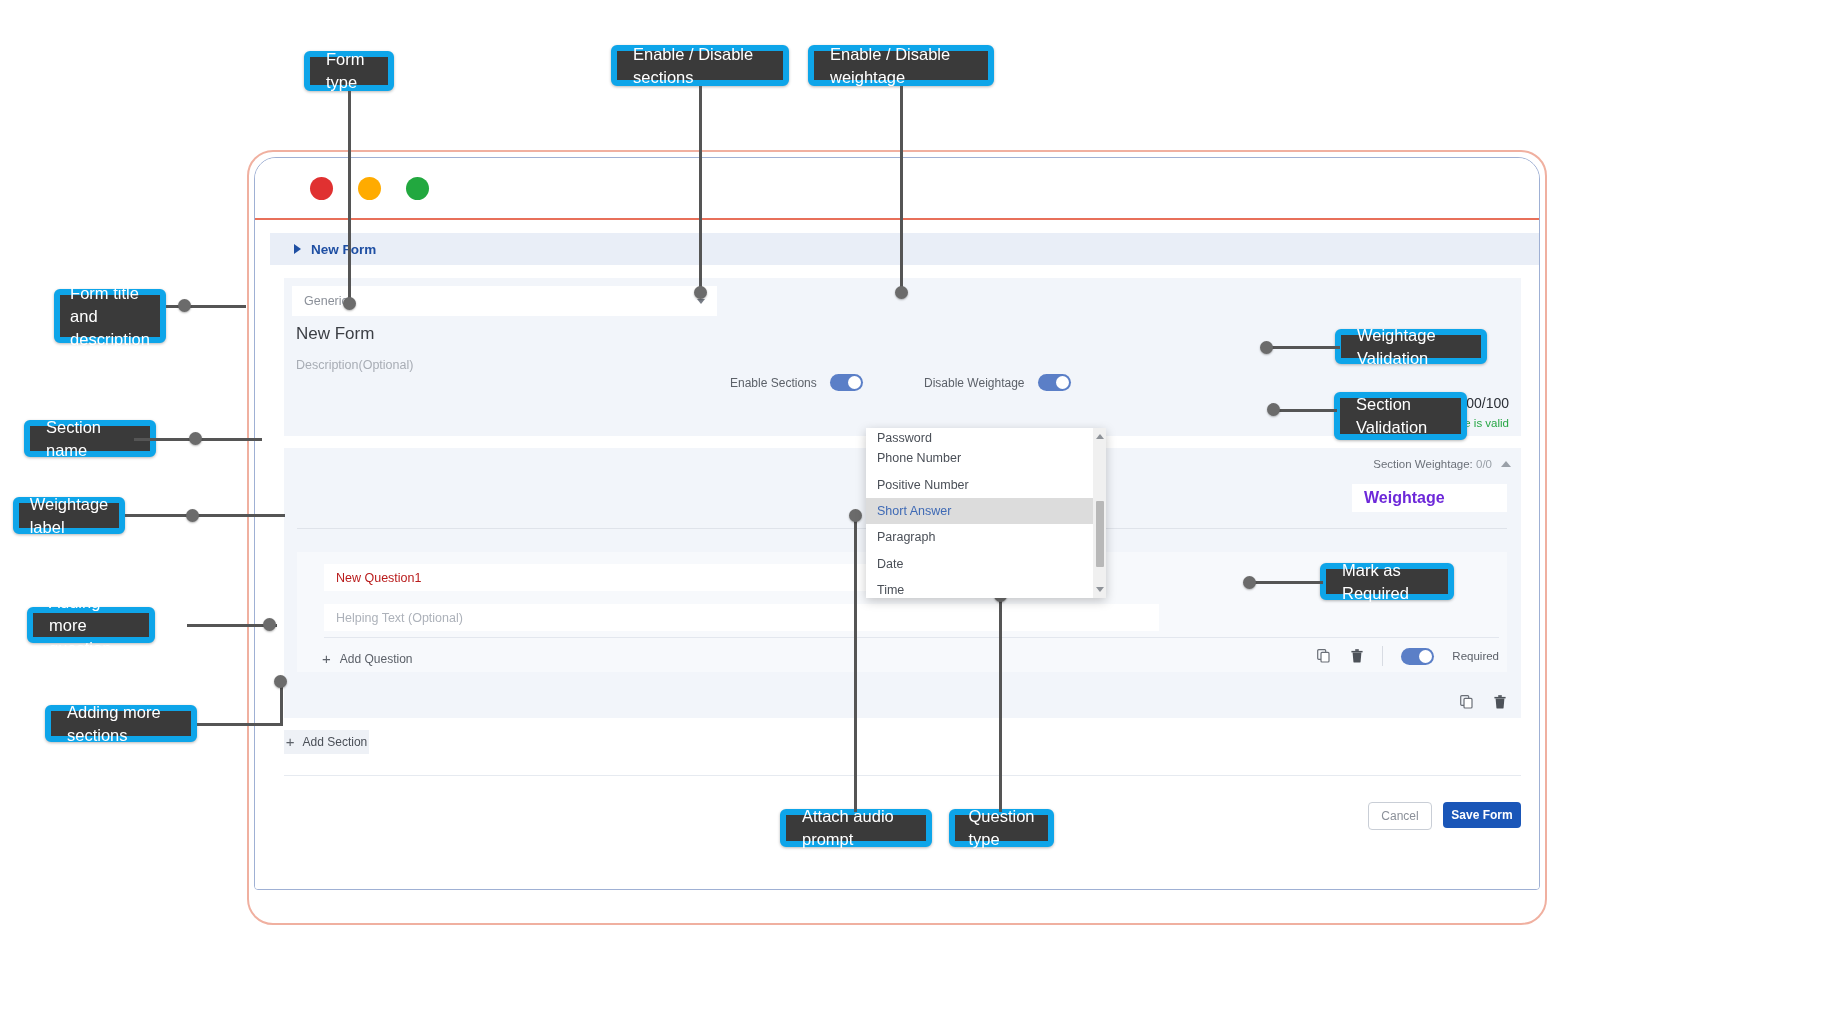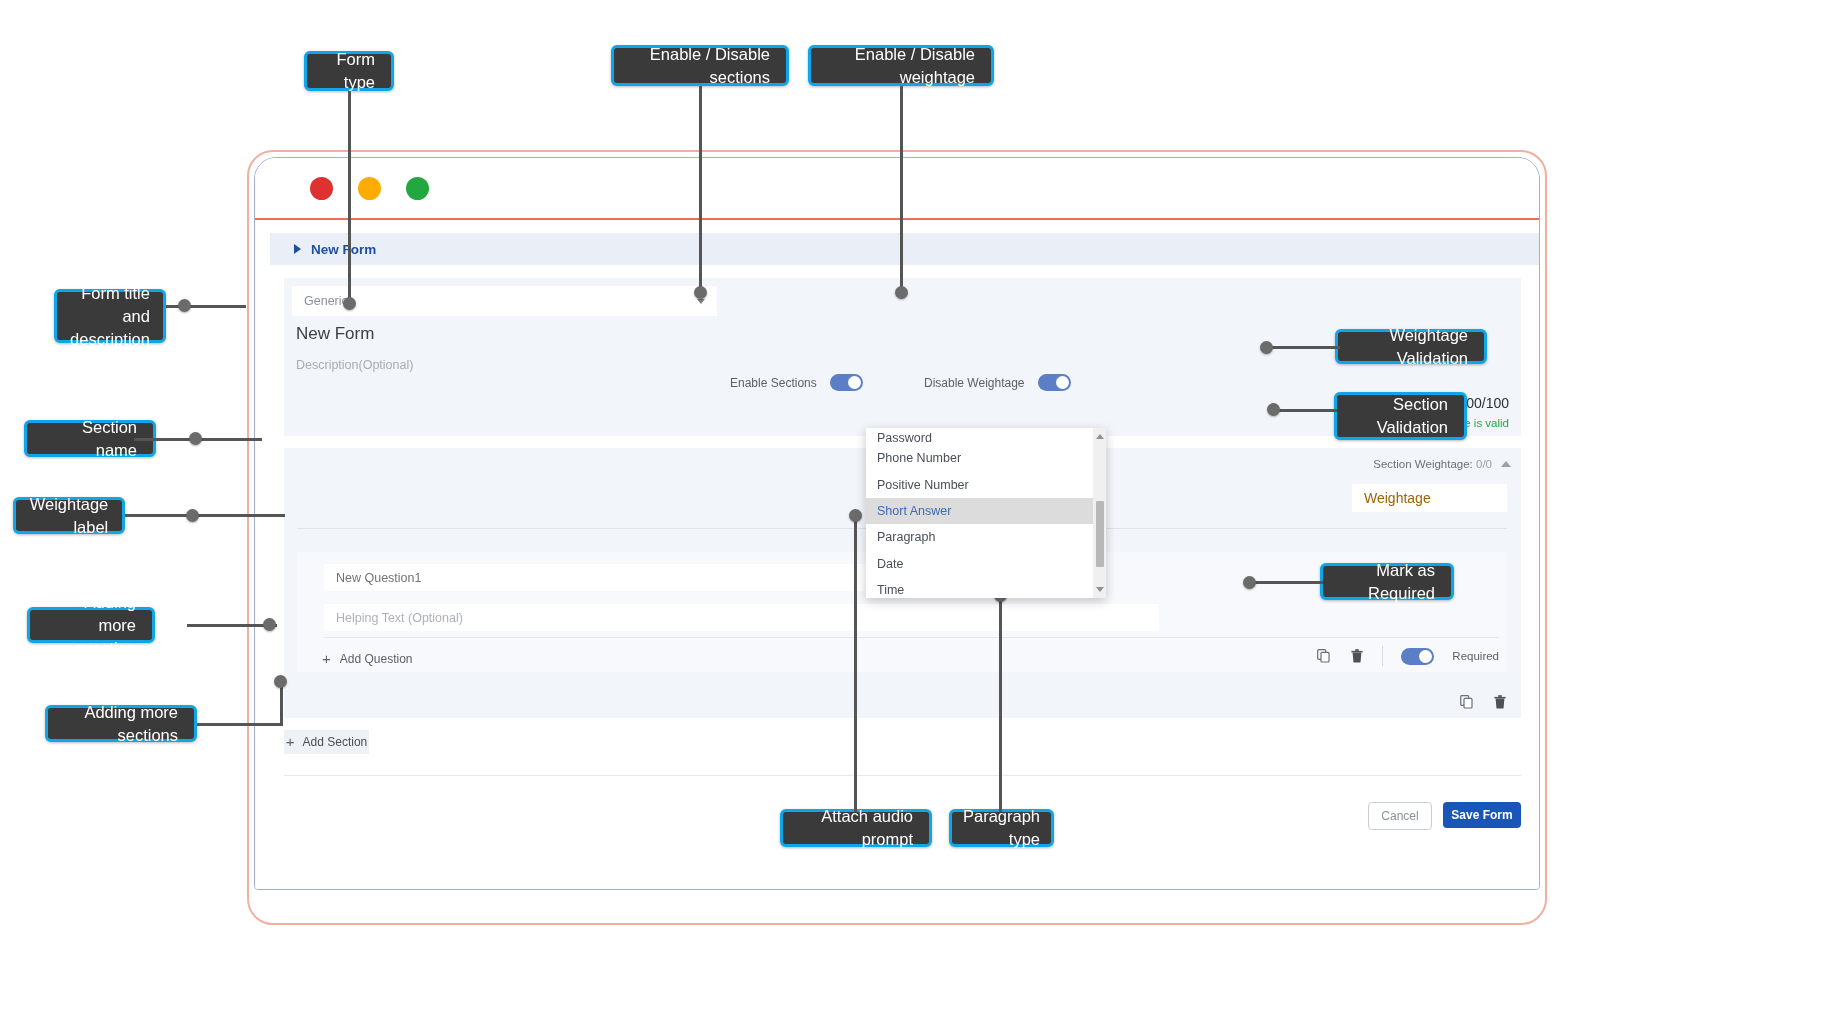--- a/index.html
+++ b/index.html
@@ -9,25 +9,25 @@
     font-family:"Liberation Sans", sans-serif;
     -webkit-font-smoothing:antialiased;
   }
 
   
   .callout{
     position:absolute;
     background:#3a3a3a;
     color:#ffffff;
     border-radius:6px;
-    border:3px solid #0ea5e9;
+    border:6px solid #0ea5e9;
     box-shadow:0 1px 3px rgba(0,0,0,.28);
     font-size:16.5px;
     line-height:23px;
-    text-align:right;
+    text-align:left;
     display:flex;align-items:center;justify-content:center;
     padding:10px 16px;
     box-sizing:border-box;
     white-space:pre-line;
   }
   .leader{position:absolute;background:#555;}
   .leader.v{width:3px;}
   .leader.h{height:3px;}
   .dot{
     position:absolute;width:13px;height:13px;border-radius:50%;
@@ -135,41 +135,41 @@
   }
 
   #section-name-field{
     position:absolute;left:13px;top:36px;width:845px;height:28px;
     background:#ffffff;display:flex;align-items:center;padding-left:12px;
     box-sizing:border-box;font-size:12.5px;color:#4a4f57;
   }
   #section-weightage-field{
     position:absolute;right:14px;top:36px;width:155px;height:28px;
     background:#ffffff;display:flex;align-items:center;padding-left:12px;
-    box-sizing:border-box;font-size:14px;color:#a16207;
+    box-sizing:border-box;font-size:16px;color:#6d28d9;font-weight:bold;
   }
   #section-divider{
     position:absolute;left:13px;top:80px;right:14px;height:1px;background:#dfe3ea;
   }
   #drag-handle{
     position:absolute;left:50%;top:90px;transform:translateX(-50%);
     width:11px;height:8px;
     background-image:
       radial-gradient(circle, #b9bec6 45%, transparent 46%);
     background-size:4px 4px;
   }
 
   #question-block{
     position:absolute;left:13px;top:104px;right:14px;bottom:46px;
     background:#f7f9fc;
   }
   #question-label-field{
     position:absolute;left:27px;top:12px;width:560px;height:27px;
     background:#ffffff;display:flex;align-items:center;padding-left:12px;
-    box-sizing:border-box;font-size:12.5px;color:#737373;
+    box-sizing:border-box;font-size:12.5px;color:#b91c1c;
   }
   #helping-text-field{
     position:absolute;left:27px;top:52px;width:835px;height:27px;
     background:#ffffff;display:flex;align-items:center;padding-left:12px;
     box-sizing:border-box;font-size:12.5px;color:#adb2ba;
   }
   #mic-icon{
     position:absolute;left:597px;top:12px;width:17px;height:27px;
     display:flex;align-items:center;justify-content:center;
   }
@@ -450,15 +450,15 @@
 
 <div class="callout" style="left:45px;top:705px;width:152px;height:37px;">Adding more sections</div>
 <div class="leader h" style="left:197px;top:723px;width:86px;"></div>
 <div class="leader v" style="left:280px;top:681px;height:44px;"></div>
 <div class="dot" style="left:274px;top:675px;"></div>
 
 <div class="callout" style="left:780px;top:809px;width:152px;height:38px;">Attach audio prompt</div>
 <div class="leader v" style="left:854px;top:516px;height:296px;"></div>
 <div class="dot" style="left:849px;top:509px;"></div>
 
-<div class="callout" style="left:949px;top:809px;width:105px;height:38px;">Paragraph type</div>
+<div class="callout" style="left:949px;top:809px;width:105px;height:38px;">Question type</div>
 <div class="leader v" style="left:999px;top:596px;height:216px;"></div>
 <div class="dot" style="left:994px;top:589px;"></div>
 
 </body></html>

